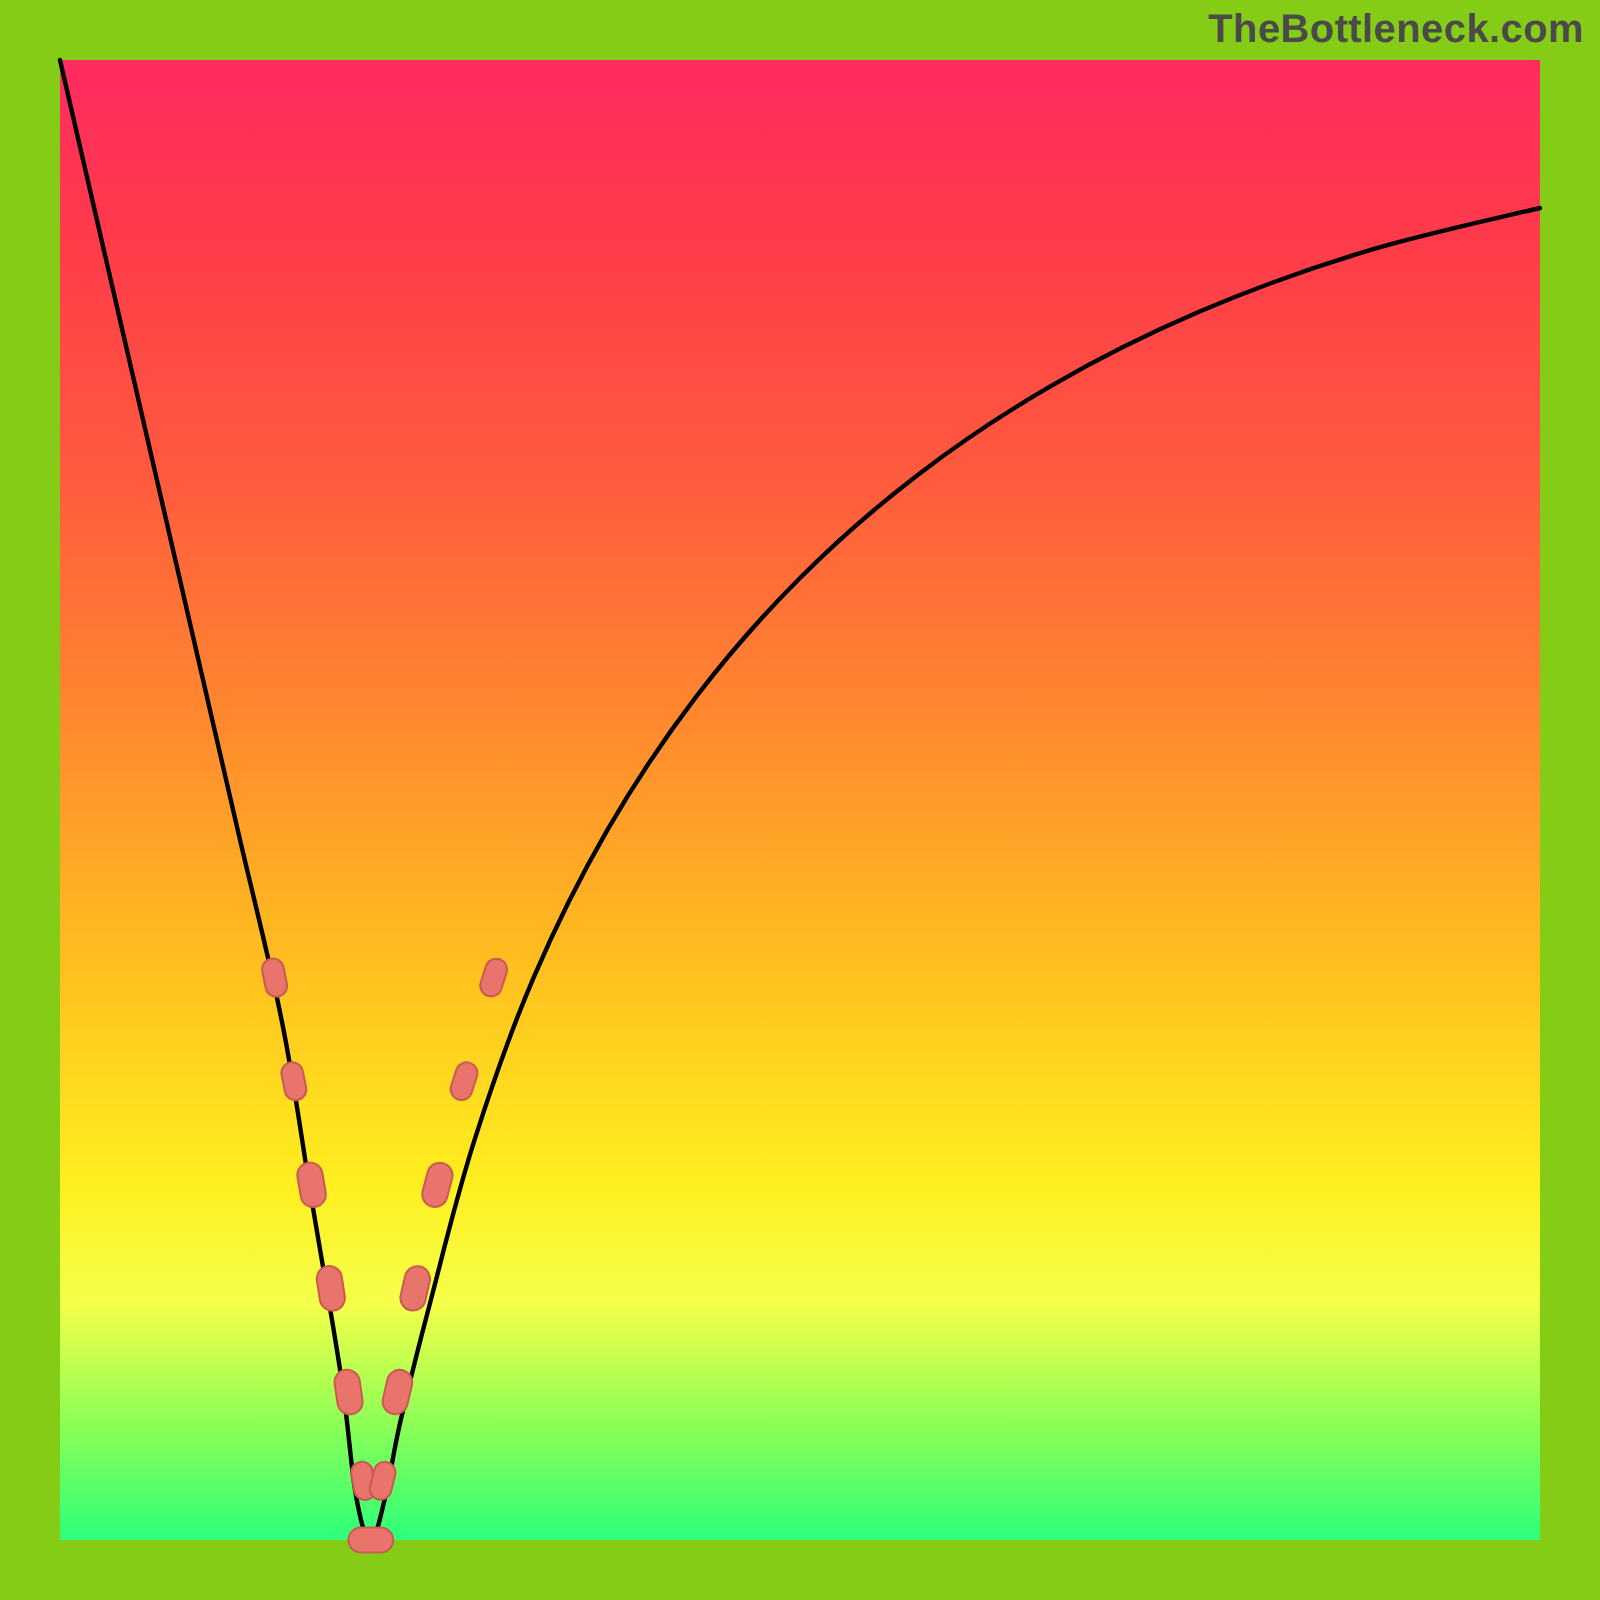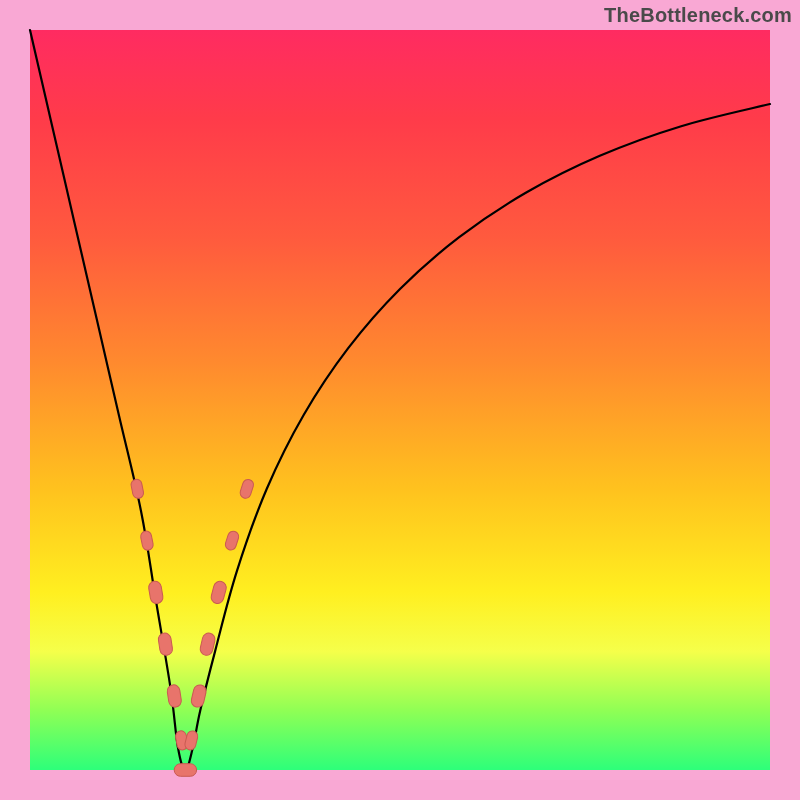--- a/index.html
+++ b/index.html
@@ -8,21 +8,21 @@
     width: 800px;
     height: 800px;
     background: #000;
     font-family: Arial, Helvetica, sans-serif;
     overflow: hidden;
   }
   #stage {
     position: relative;
     width: 800px;
     height: 800px;
-    background: #f9a8d4;
+    background: #84cc16;
   }
   #plot-area {
     position: absolute;
     left: 30px;
     top: 30px;
     width: 740px;
     height: 740px;
     
     background: linear-gradient(
       to bottom,

